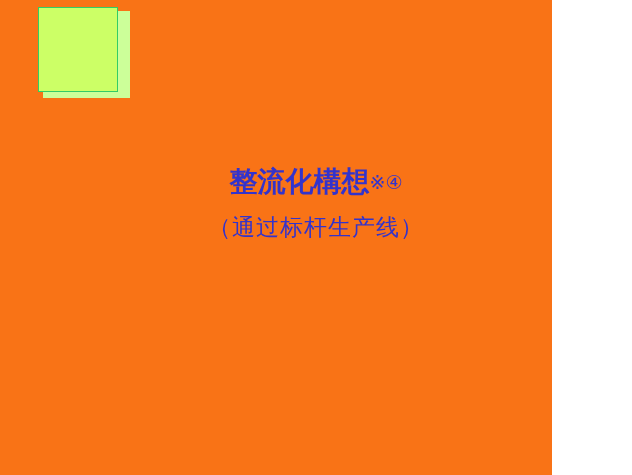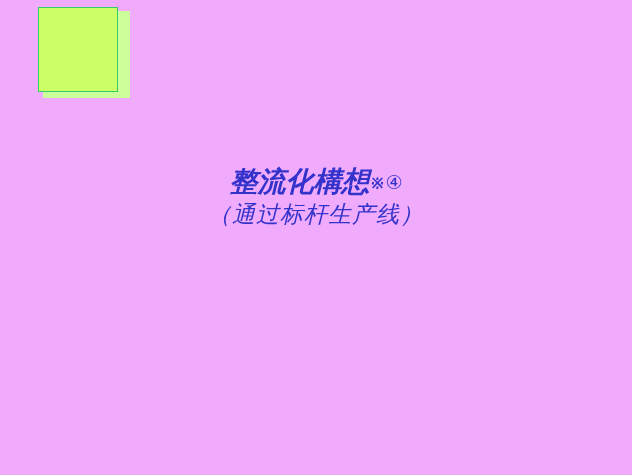--- a/index.html
+++ b/index.html
@@ -13,24 +13,23 @@
     position: relative;
     overflow: hidden;
     font-family: "DejaVu Sans", sans-serif;
   }
 
   
   #slide {
     position: absolute;
     left: 0;
     top: 0;
-    width: 632px;
+    width: 552px;
     height: 475px;
-    background: #f0abfc;
-    font-style: italic;
+    background: #f97316;
   }
 
   
   #logo-block {
     position: absolute;
     left: 38px;
     top: 7px;
     width: 87px;
     height: 87px;
   }
@@ -69,21 +68,21 @@
     line-height: 1.15;
     letter-spacing: 0px;
     white-space: nowrap;
   }
   #main-title .marker {
     font-size: 19px;
     font-weight: normal;
     vertical-align: 2px;
   }
   #subtitle {
-    margin-top: 3px;
+    margin-top: 16px;
     font-family: "DejaVu Sans", sans-serif;
     font-size: 23px;
     font-weight: normal;
     color: #3333cc;
     line-height: 1.2;
     letter-spacing: 1px;
     white-space: nowrap;
   }
 </style>
 </head>

